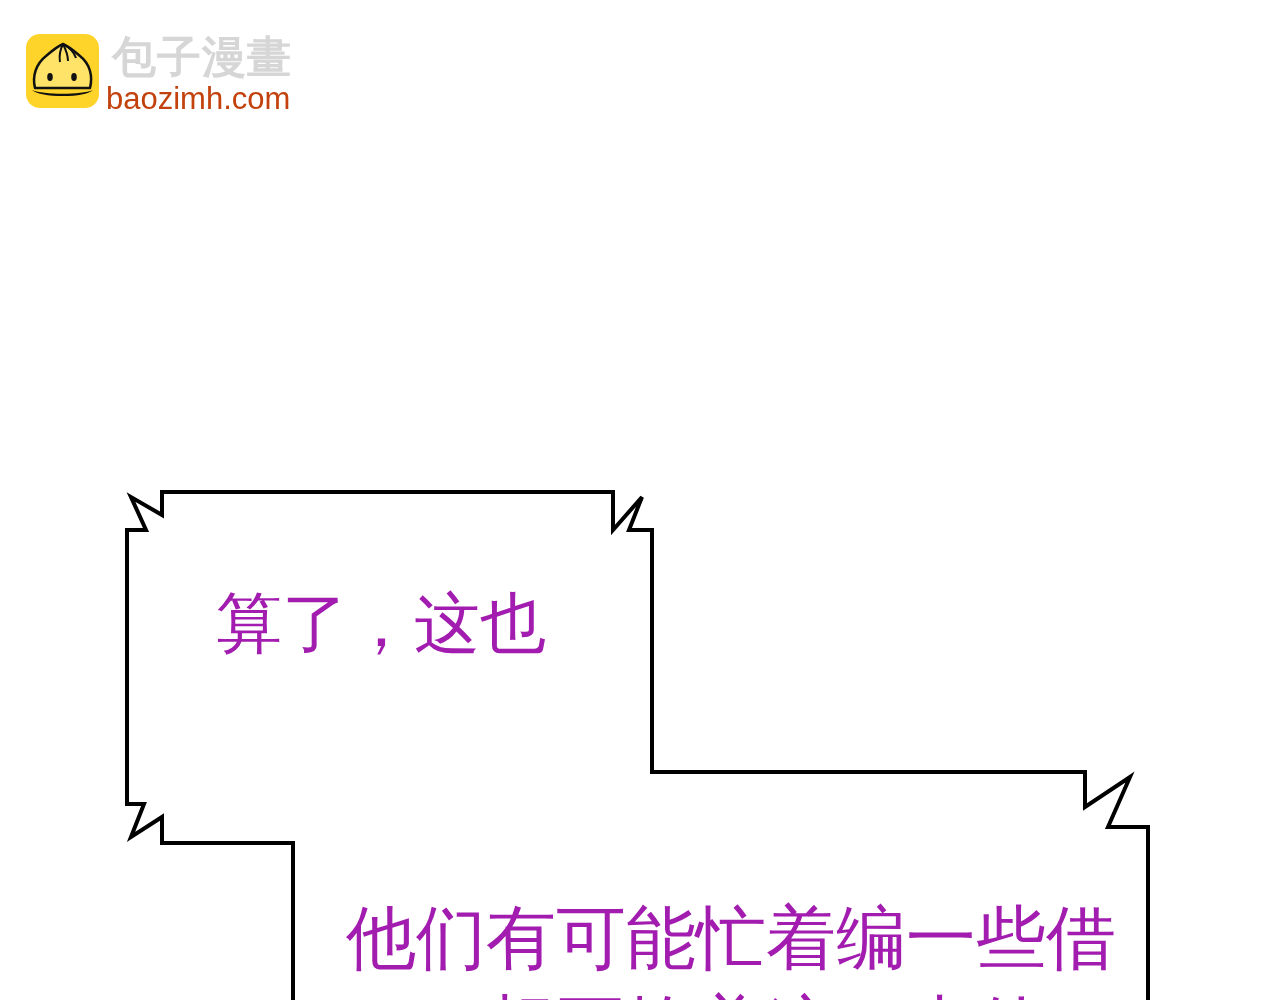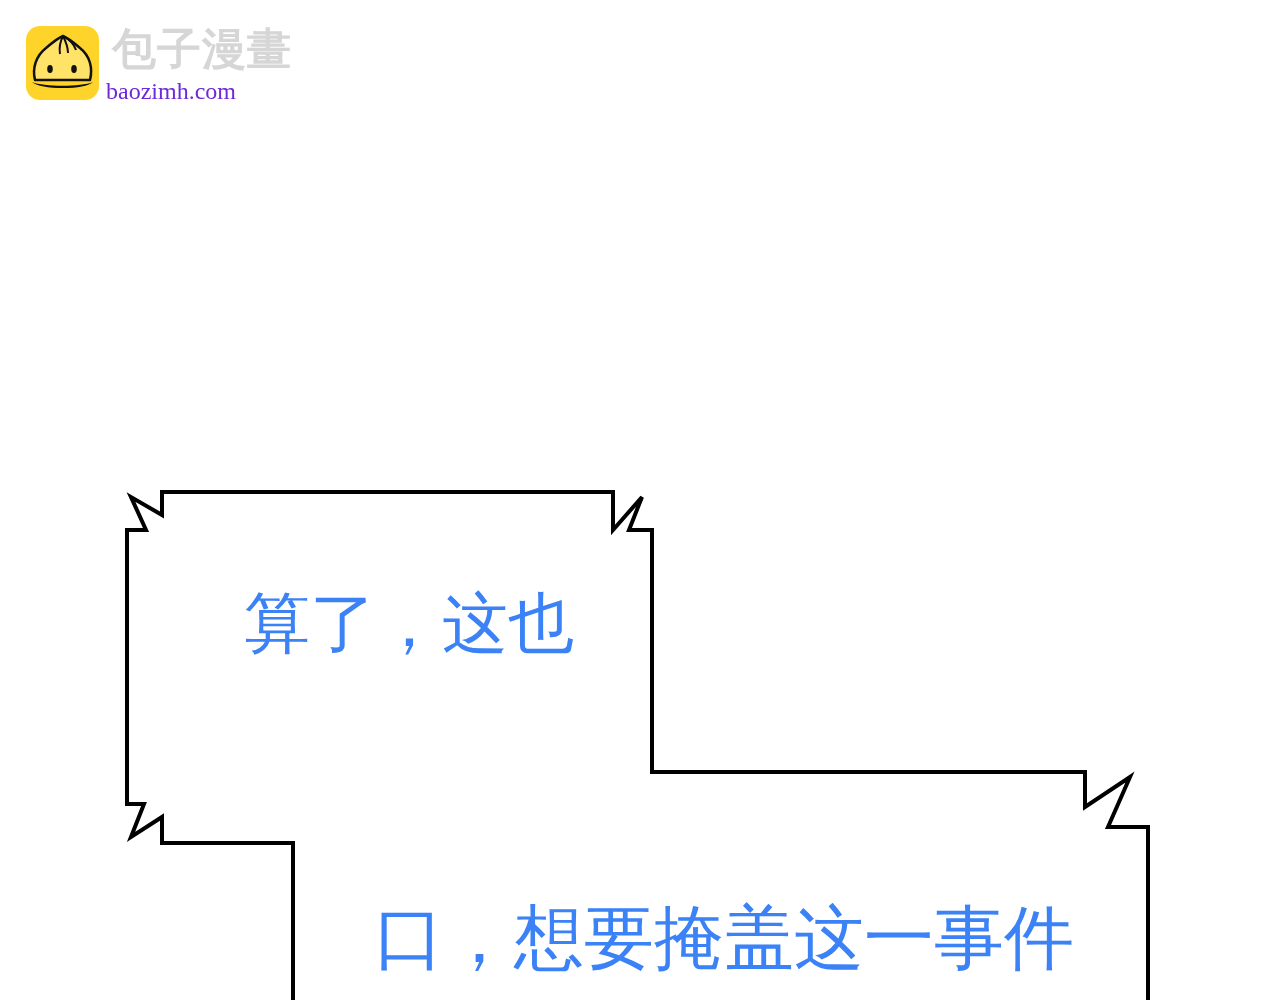--- a/index.html
+++ b/index.html
@@ -10,21 +10,21 @@
     body {
       width: 1280px;
       height: 1000px;
       position: relative;
       overflow: hidden;
       font-family: "DejaVu Sans", "Liberation Sans", sans-serif;
     }
     .watermark {
       position: absolute;
       left: 26px;
-      top: 26px;
+      top: 34px;
       width: 300px;
       height: 80px;
     }
     .logo-icon {
       position: absolute;
       left: 0;
       top: 0;
       width: 73px;
       height: 74px;
     }
@@ -36,41 +36,40 @@
       line-height: 54px;
       color: #d6d6d6;
       letter-spacing: 1px;
       font-weight: bold;
       white-space: nowrap;
     }
     .brand-url {
       position: absolute;
       left: 80px;
       top: 48px;
-      font-size: 24px;
+      font-size: 31px;
       line-height: 34px;
-      color: #6d28d9;
+      color: #c2410c;
       white-space: nowrap;
-      font-family: Liberation Serif, serif;
+      font-family: Liberation Sans, sans-serif;
     }
     .bubbles {
       position: absolute;
       left: 0;
       top: 0;
       width: 1280px;
       height: 1000px;
     }
     .bubble-text {
       position: absolute;
-      color: #3b82f6;
+      color: #a21caf;
       font-size: 66px;
       line-height: 92px;
       font-family: "DejaVu Sans", sans-serif;
       white-space: nowrap;
-      margin-left: 28px;
     }
     .bubble1-text {
       left: 216px;
       top: 578px;
     }
     .bubble2-text {
       left: 346px;
       top: 893px;
       font-size: 70px;
       line-height: 90px;
@@ -100,14 +99,15 @@
            L1085 772 L1085 807 L1130 777 L1108 827 L1148 827 L1148 1010
            L293 1010 L293 843 L162 843 L162 817 L131 837 L144 804 L127 804
            L127 530 L146 530 L131 497 L162 515 Z" fill="#ffffff" stroke="#000000" stroke-width="4" stroke-linejoin="miter"></path>
 </svg>
 
 <div class="bubble-text bubble1-text">
   <div>算了，这也</div>
 </div>
 
 <div class="bubble-text bubble2-text">
+  <div>他们有可能忙着编一些借</div>
   <div>口，想要掩盖这一事件</div>
 </div>
 
 </body></html>

